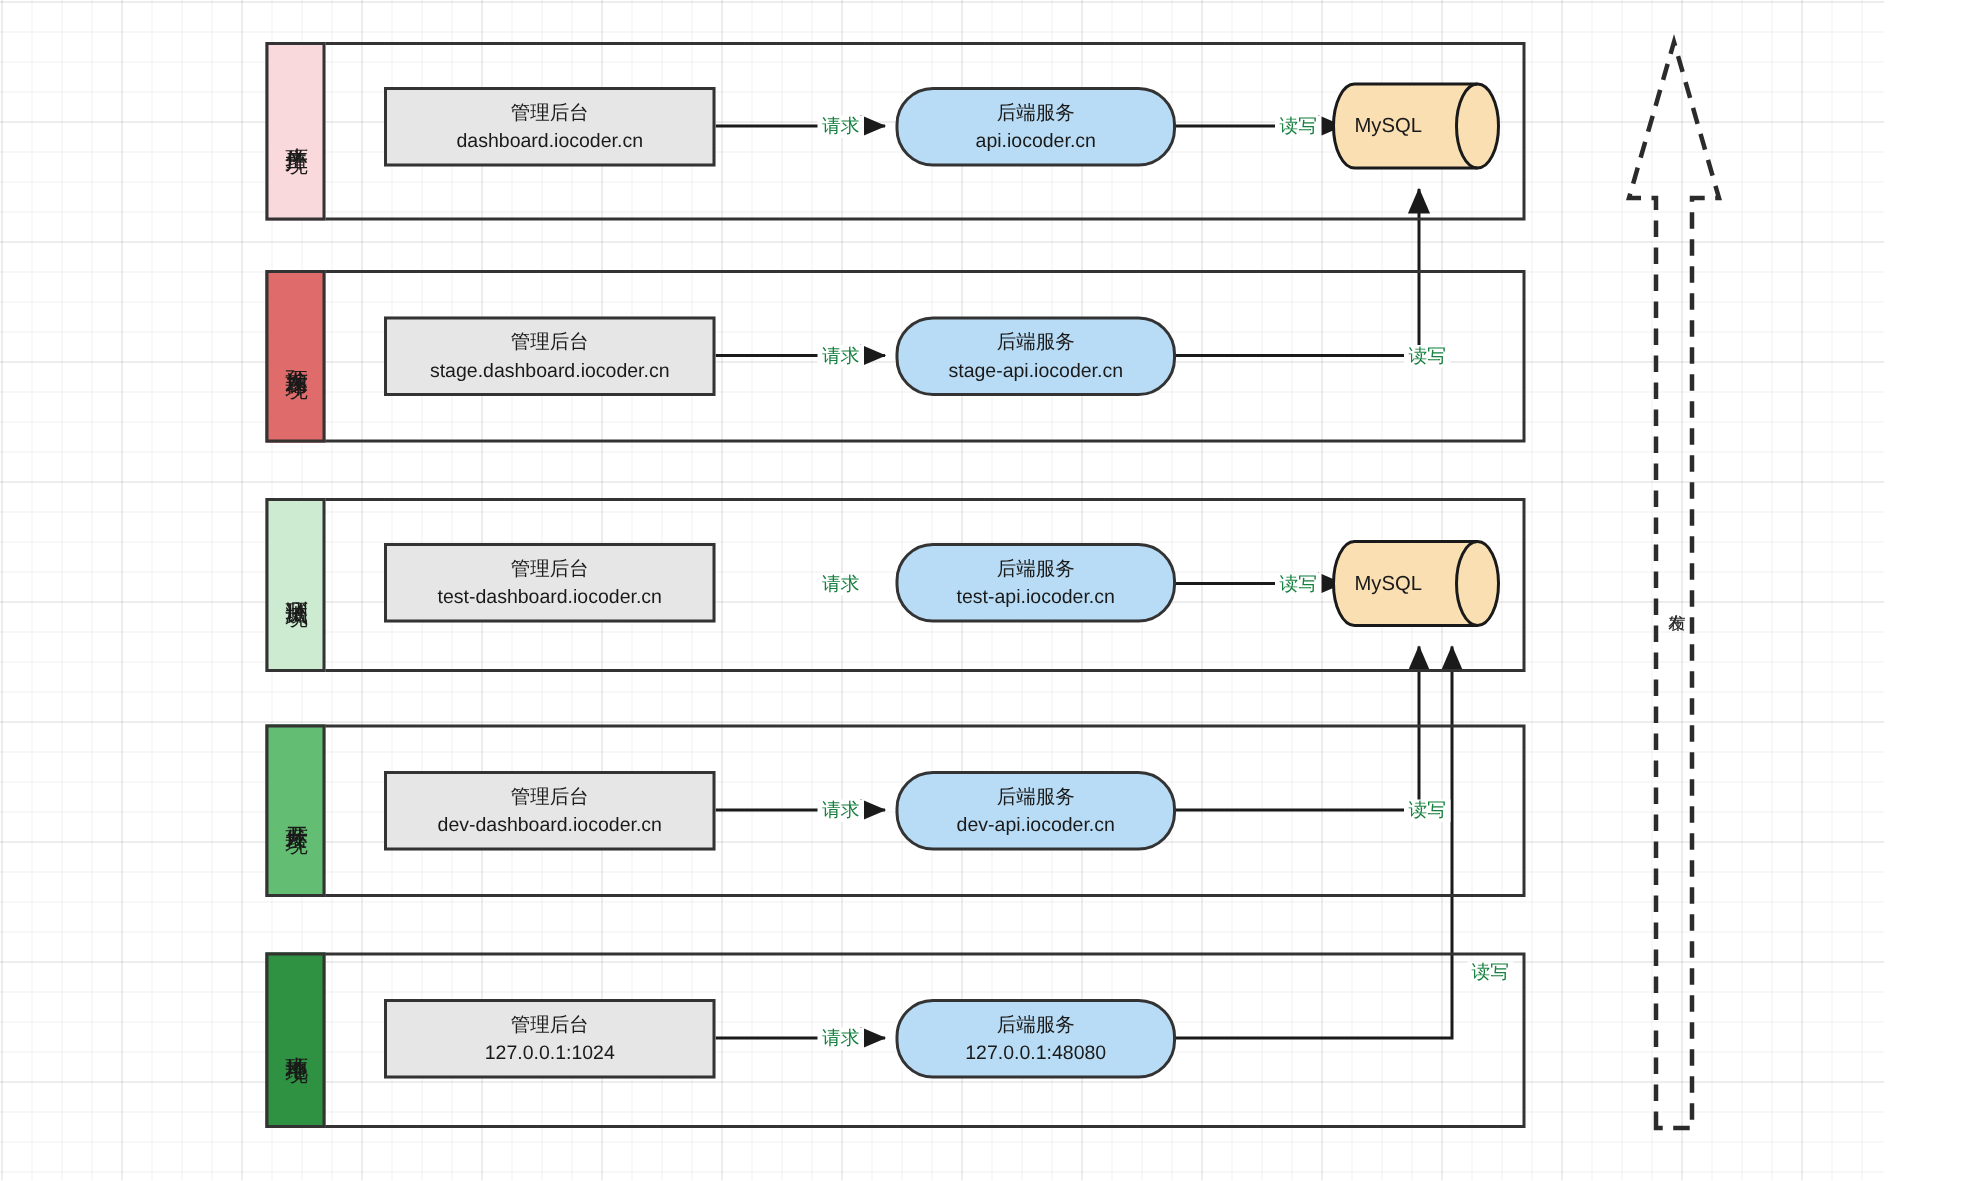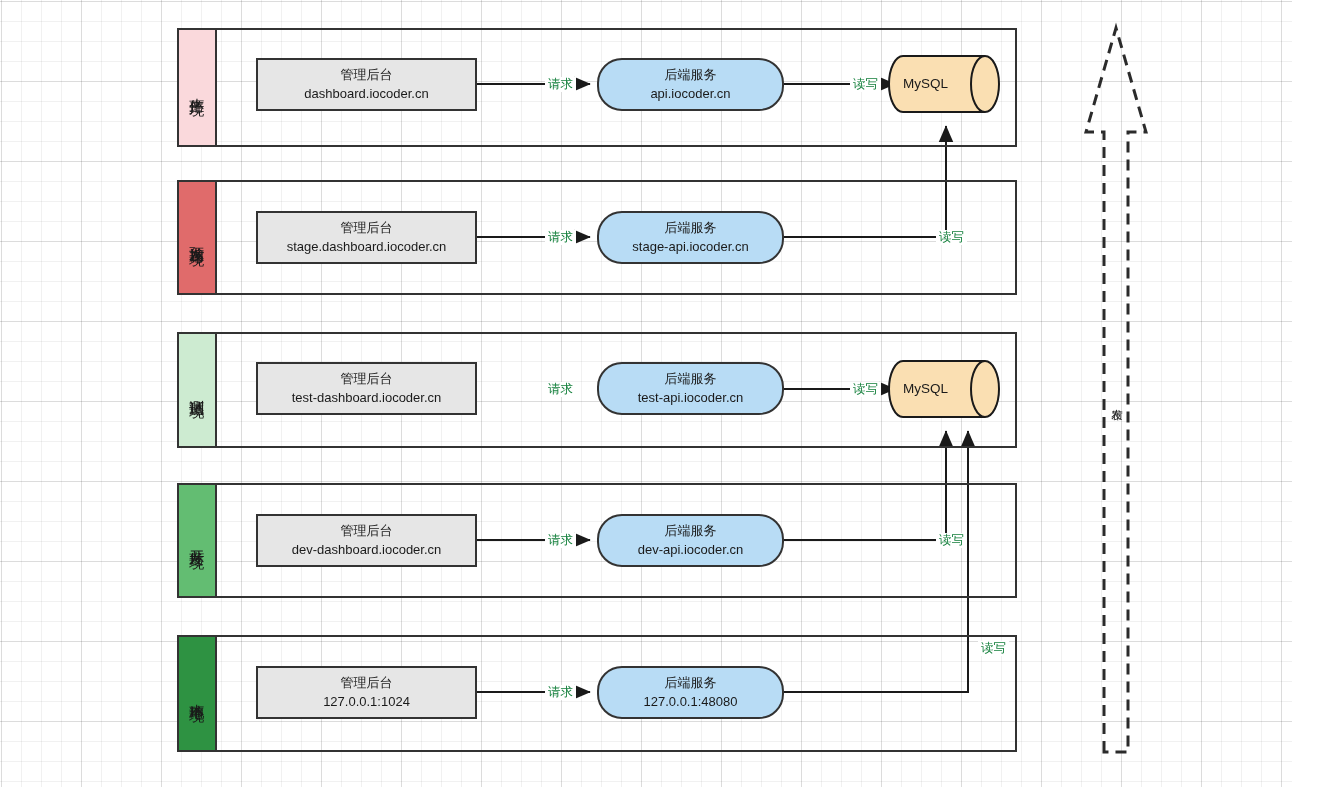--- a/index.html
+++ b/index.html
@@ -22,21 +22,20 @@
       linear-gradient(to right, rgba(0,0,0,0.055) 1px, transparent 1px),
       linear-gradient(to bottom, rgba(0,0,0,0.055) 1px, transparent 1px),
       linear-gradient(to right, rgba(0,0,0,0.085) 1px, transparent 1px),
       linear-gradient(to bottom, rgba(0,0,0,0.085) 1px, transparent 1px);
     background-size:
       20px 20px,
       20px 20px,
       80px 80px,
       80px 80px;
     background-position: 1px 1px, 1px 1px, 1px 1px, 1px 1px;
-    padding-left: 36px;
   }
 
   
   #wires {
     position: absolute;
     left: 0; top: 0;
     width: 1320px;
     height: 787px;
     pointer-events: none;
   }

